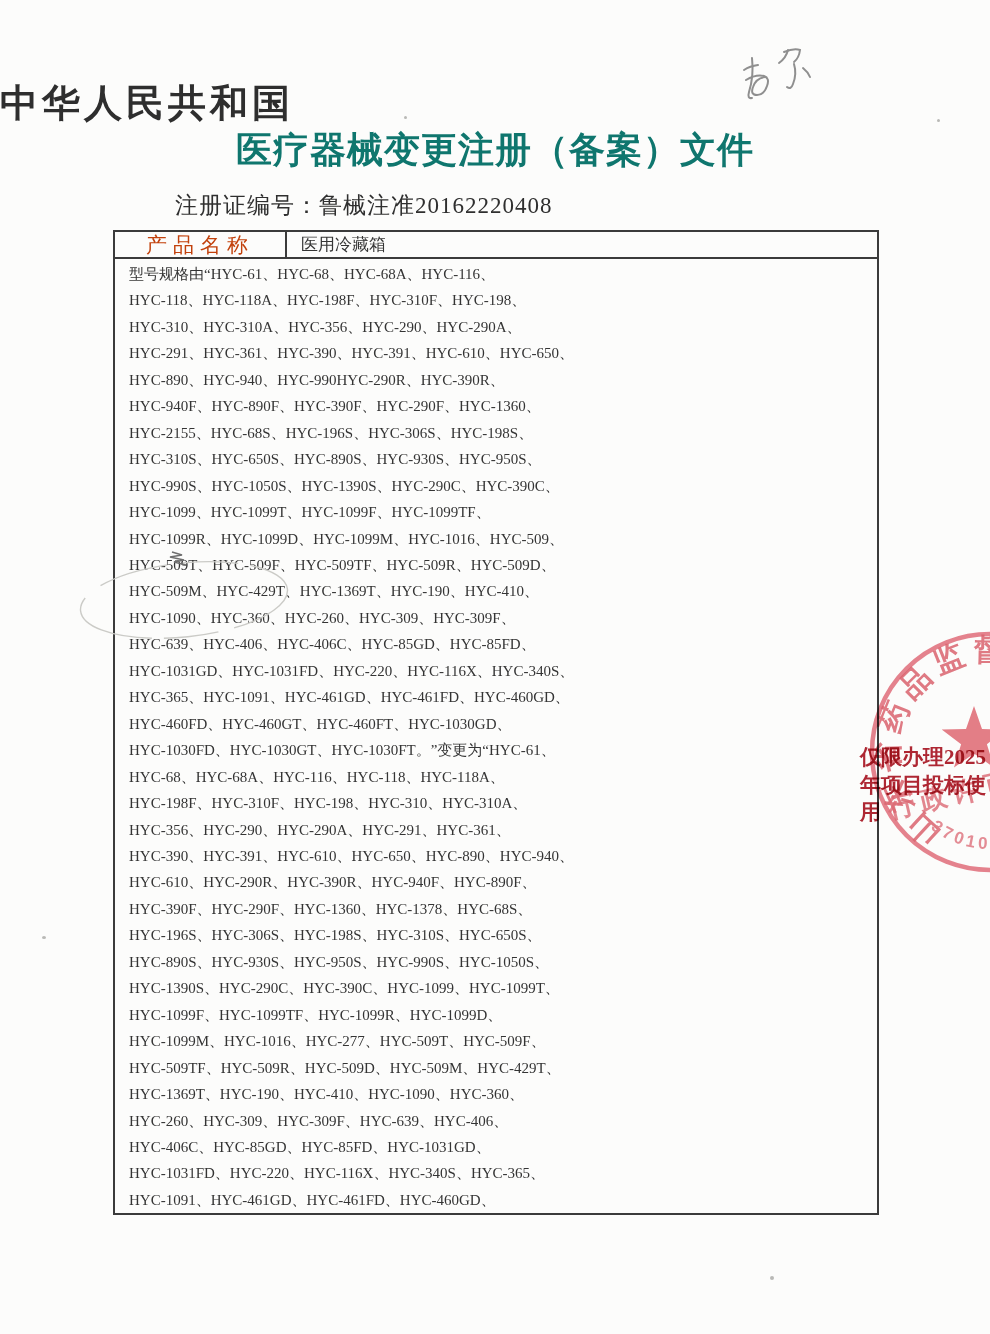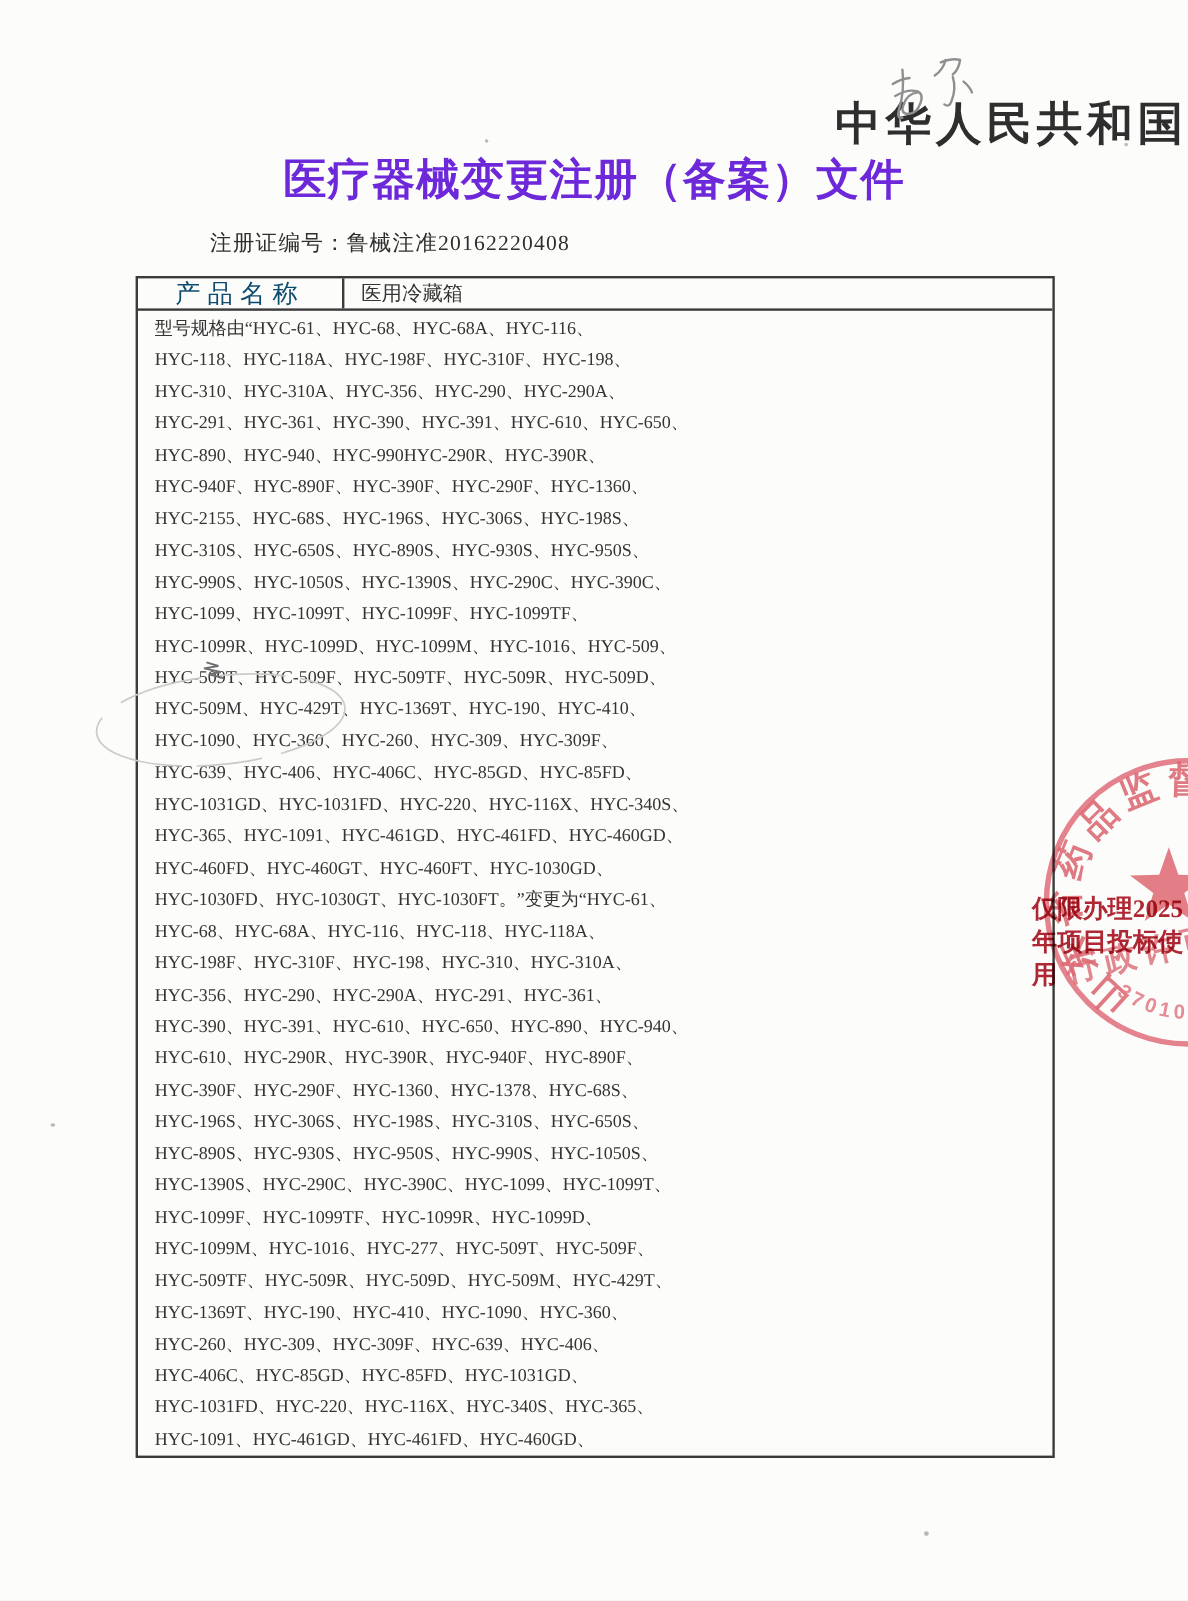--- a/index.html
+++ b/index.html
@@ -6,50 +6,50 @@
   .page{
     position:relative;
     width:990px;height:1334px;
     background:#fcfcfb;
     overflow:hidden;
     font-family:"Liberation Serif","DejaVu Serif",serif;
     color:#333;
   }
   .doc-title{
     position:absolute;left:0;top:78px;width:990px;
-    text-align:right;font-weight:700;font-size:38px;
+    text-align:left;font-weight:700;font-size:38px;
     letter-spacing:4px;color:#2e2e2e;
   }
   .doc-subtitle{
     position:absolute;left:0;top:126px;width:990px;
     text-align:center;font-weight:700;font-size:36px;
-    letter-spacing:1px;color:#6d28d9;
+    letter-spacing:1px;color:#0f766e;
   }
   .reg-line{
     position:absolute;left:175px;top:190px;
-    font-size:18px;color:#2f2f2f;letter-spacing:1px;
+    font-size:23px;color:#2f2f2f;letter-spacing:1px;
   }
   .table{
     position:absolute;left:113px;top:230px;
     width:766px;height:985px;
     border:2px solid #3b3b3b;
     box-sizing:border-box;
     background:transparent;
   }
   .row-header{
     display:flex;height:27px;border-bottom:2px solid #3b3b3b;box-sizing:border-box;
   }
   .row-body{
     display:flex;height:954px;box-sizing:border-box;
   }
   .cell-label{
     width:172px;flex:0 0 172px;
     border-right:2px solid #3b3b3b;box-sizing:border-box;
     display:flex;align-items:center;justify-content:center;
-    font-size:21px;color:#0c4a6e;letter-spacing:6px;
+    font-size:21px;color:#c2410c;letter-spacing:6px;
   }
   .cell-value{
     flex:1;box-sizing:border-box;
     font-size:17px;color:#353535;
     padding:0 0 0 14px;line-height:25px;
     overflow:hidden;
   }
   .cell-content{
     flex:1;box-sizing:border-box;
     padding:2px 0 0 14px;

